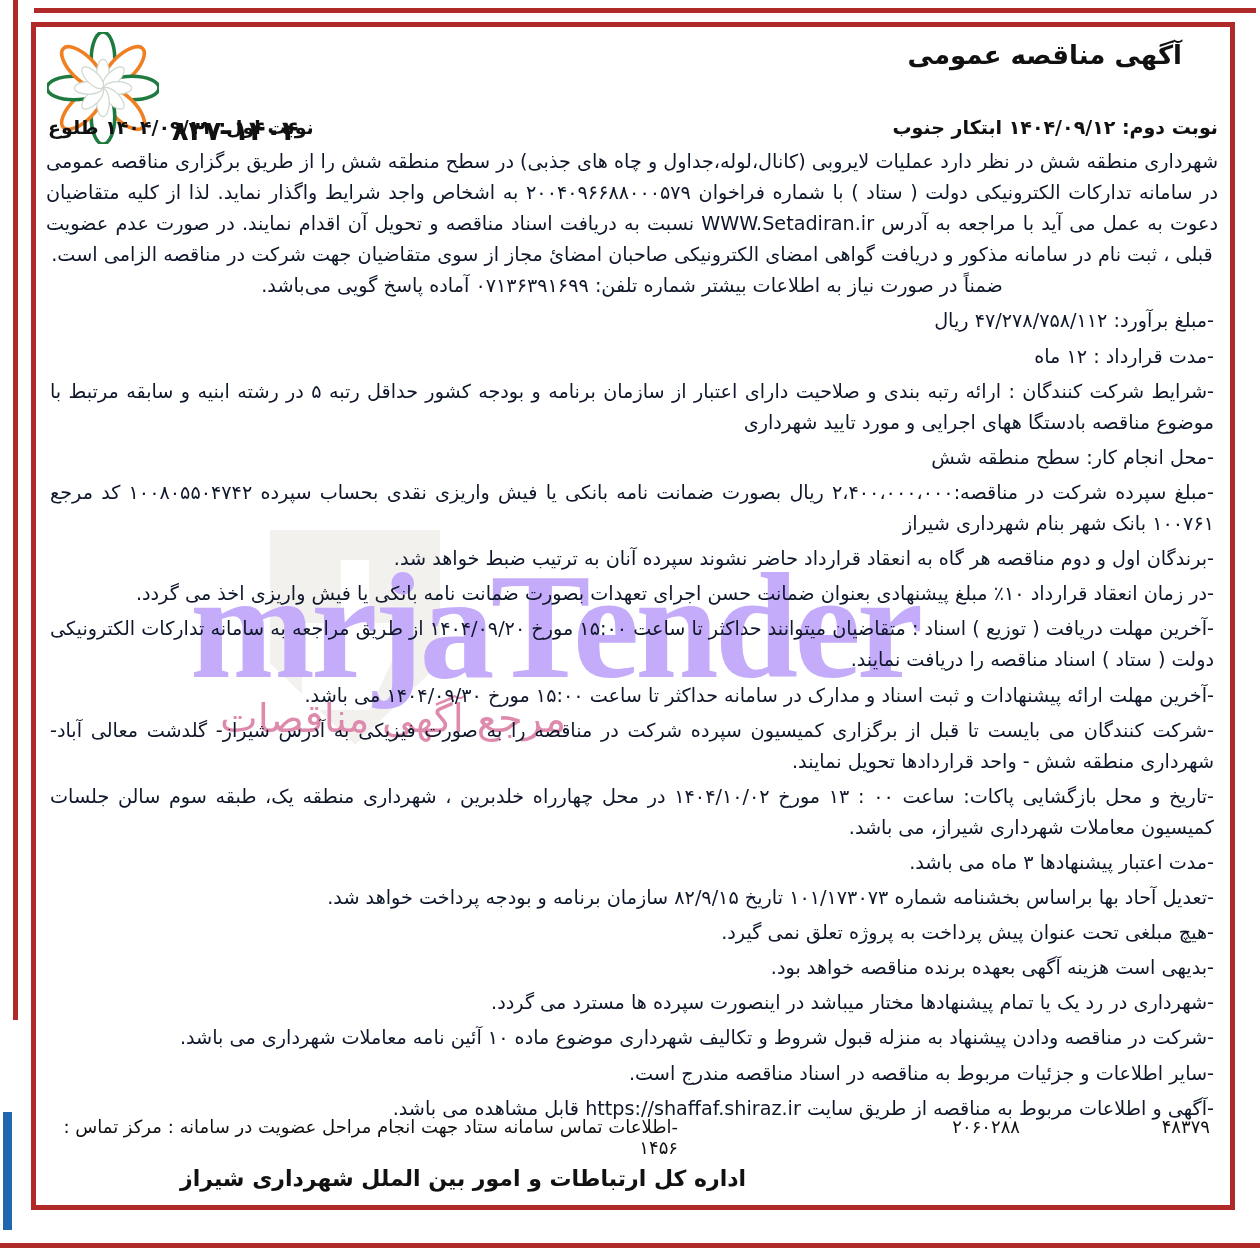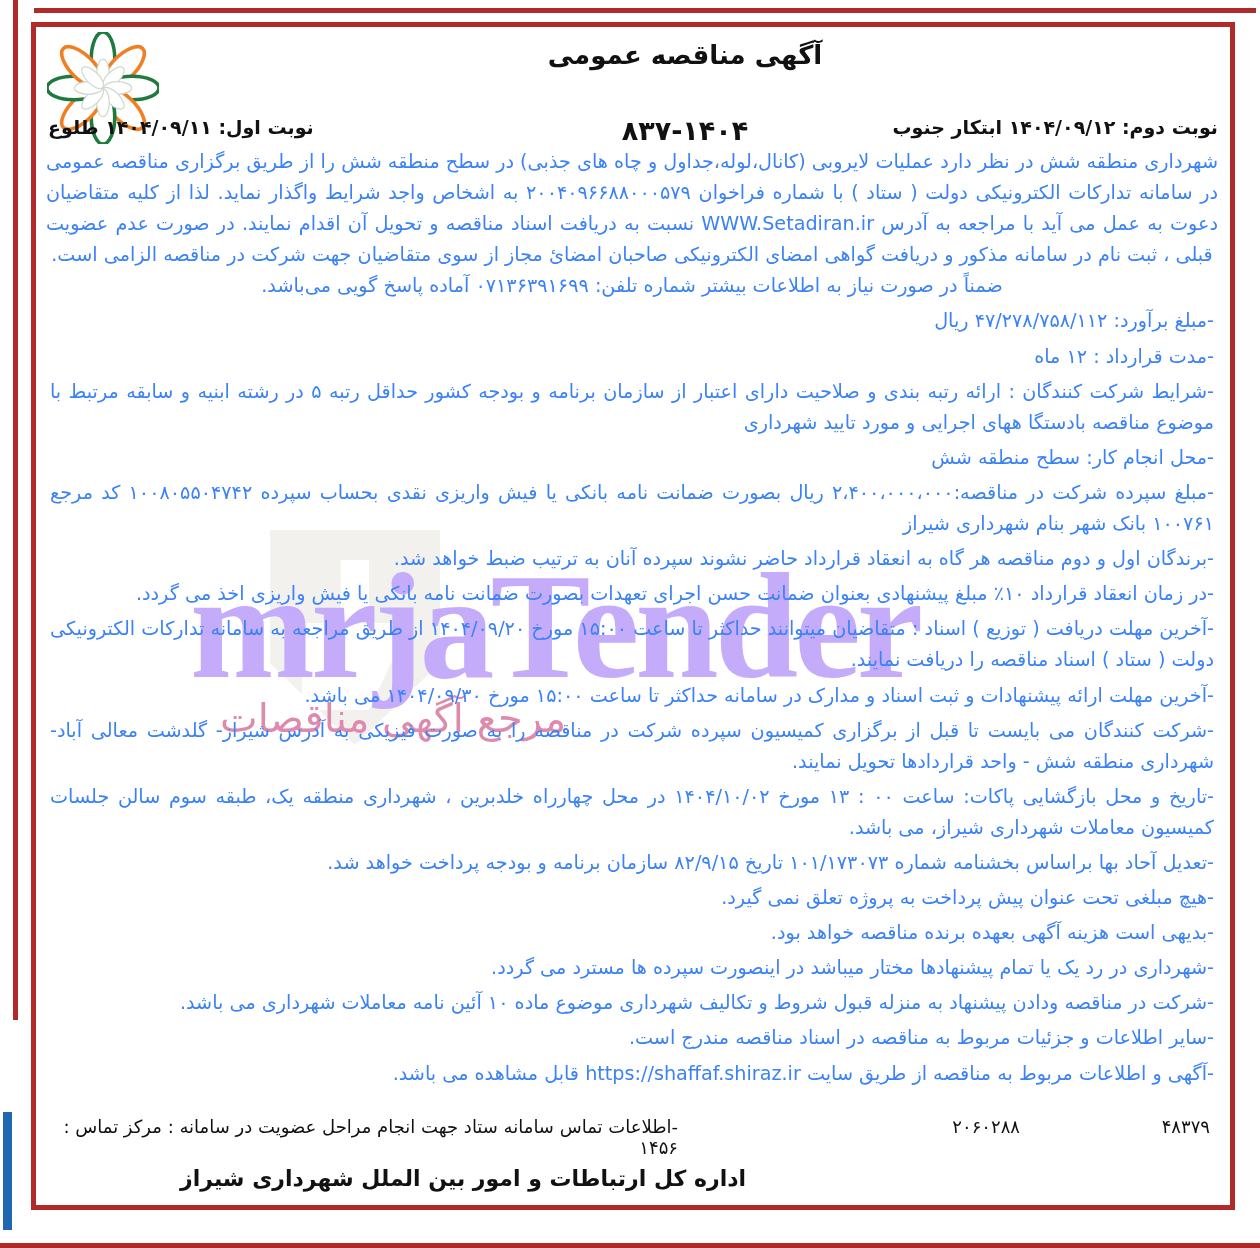--- a/index.html
+++ b/index.html
@@ -117,24 +117,23 @@
     position: absolute;
     left: 47px;
     top: 32px;
     width: 112px;
     height: 112px;
   }
 
   
   .header {
     position: absolute;
-    left: 180px;
+    left: 172px;
     top: 36px;
     width: 1010px;
-    text-align: center;
   }
   .title-main {
     font-size: 26px;
     font-weight: bold;
     color: #111111;
     line-height: 1.5;
   }
   .title-number {
     font-size: 27px;
     font-weight: bold;
@@ -161,21 +160,21 @@
   }
   .nobat-row .cell { white-space: nowrap; }
   .nobat-row .spacer { flex: 0 0 120px; }
 
   
   .body-block {
     position: absolute;
     left: 46px;
     top: 146px;
     width: 1172px;
-    color: #3b82f6;
+    color: #0f172a;
     font-size: 19.2px;
     line-height: 1.62;
   }
   p.para {
     margin: 0;
     text-align: justify;
     text-align-last: center;
     text-justify: inter-word;
   }
   p.bullet {
@@ -295,20 +294,21 @@
     <p class="bullet">-مدت قرارداد :  ۱۲ ماه</p>
     <p class="bullet just">-شرایط شرکت کنندگان : ارائه رتبه بندی و صلاحیت دارای اعتبار از سازمان برنامه و بودجه کشور حداقل رتبه ۵ در رشته  ابنیه و سابقه مرتبط با موضوع مناقصه بادستگا ههای اجرایی و مورد تایید شهرداری</p>
     <p class="bullet">-محل انجام کار:  سطح منطقه شش</p>
     <p class="bullet just">-مبلغ سپرده شرکت در مناقصه:۲،۴۰۰،۰۰۰،۰۰۰ ریال بصورت ضمانت نامه بانکی یا فیش واریزی نقدی بحساب سپرده ۱۰۰۸۰۵۵۰۴۷۴۲ کد مرجع ۱۰۰۷۶۱ بانک  شهر بنام شهرداری شیراز</p>
     <p class="bullet">-برندگان اول و دوم مناقصه هر گاه به انعقاد قرارداد حاضر نشوند سپرده آنان به ترتیب ضبط خواهد شد.</p>
     <p class="bullet">-در زمان انعقاد قرارداد ۱۰٪ مبلغ پیشنهادی  بعنوان ضمانت حسن اجرای تعهدات بصورت ضمانت نامه بانکی  یا فیش واریزی اخذ می گردد.</p>
     <p class="bullet just">-آخرین مهلت دریافت ( توزیع ) اسناد : متقاضیان میتوانند حداکثر تا ساعت ۱۵:۰۰ مورخ  ۱۴۰۴/۰۹/۲۰  از طریق مراجعه به سامانه تدارکات الکترونیکی دولت ( ستاد ) اسناد مناقصه را دریافت نمایند.</p>
     <p class="bullet">-آخرین مهلت ارائه پیشنهادات و ثبت اسناد و مدارک در سامانه حداکثر تا ساعت ۱۵:۰۰ مورخ ۱۴۰۴/۰۹/۳۰ می باشد.</p>
     <p class="bullet just">-شرکت کنندگان می بایست تا قبل از برگزاری کمیسیون  سپرده شرکت در مناقصه را به صورت فیزیکی به آدرس شیراز- گلدشت معالی آباد- شهرداری منطقه شش - واحد قراردادها تحویل نمایند.</p>
     <p class="bullet just">-تاریخ و محل بازگشایی پاکات: ساعت    ۰۰ : ۱۳  مورخ ۱۴۰۴/۱۰/۰۲ در محل چهارراه خلدبرین ، شهرداری منطقه یک، طبقه سوم سالن جلسات کمیسیون معاملات شهرداری شیراز، می باشد.</p>
+    <p class="bullet">-مدت اعتبار پیشنهادها ۳ ماه می باشد.</p>
     <p class="bullet">-تعدیل آحاد بها براساس بخشنامه شماره ۱۰۱/۱۷۳۰۷۳ تاریخ ۸۲/۹/۱۵ سازمان برنامه و بودجه پرداخت خواهد شد.</p>
     <p class="bullet">-هیچ مبلغی تحت عنوان پیش پرداخت به پروژه تعلق نمی گیرد.</p>
     <p class="bullet">-بدیهی است هزینه آگهی بعهده برنده مناقصه خواهد بود.</p>
     <p class="bullet">-شهرداری در رد یک یا تمام پیشنهادها  مختار میباشد در اینصورت سپرده ها مسترد می گردد.</p>
     <p class="bullet">-شرکت در مناقصه ودادن پیشنهاد به منزله قبول شروط و تکالیف شهرداری موضوع ماده ۱۰ آئین نامه معاملات شهرداری می باشد.</p>
     <p class="bullet">-سایر اطلاعات و جزئیات مربوط به مناقصه در اسناد مناقصه مندرج است.</p>
     <p class="bullet">-آگهی و اطلاعات مربوط به مناقصه از طریق سایت https://shaffaf.shiraz.ir قابل مشاهده می باشد.</p>
   </div>
 
   <div class="footer-nums">

